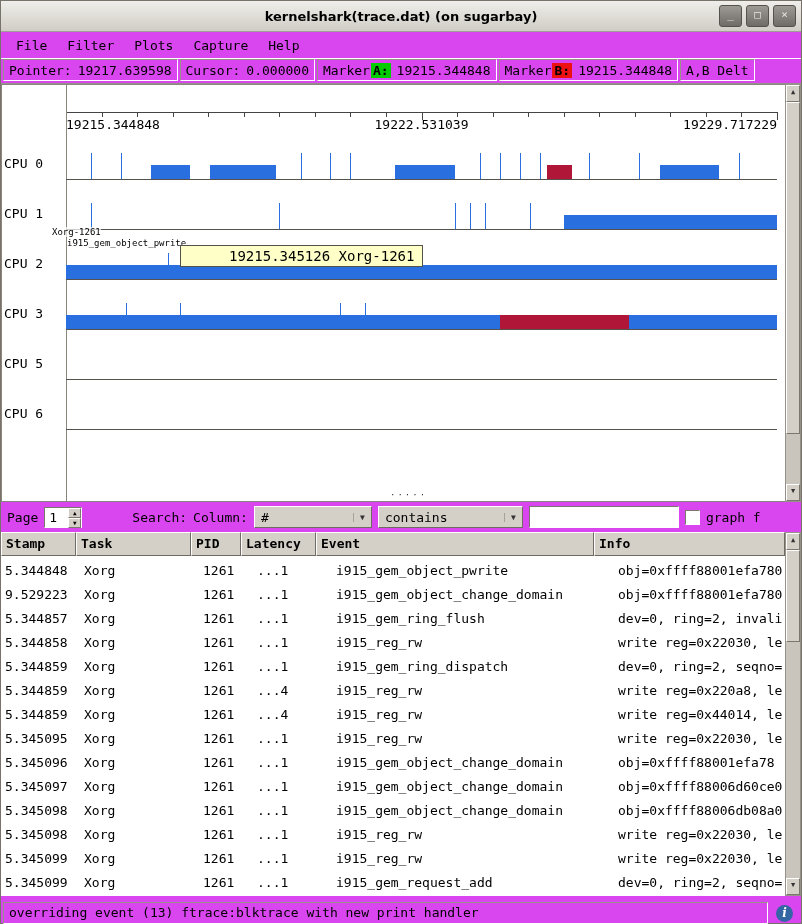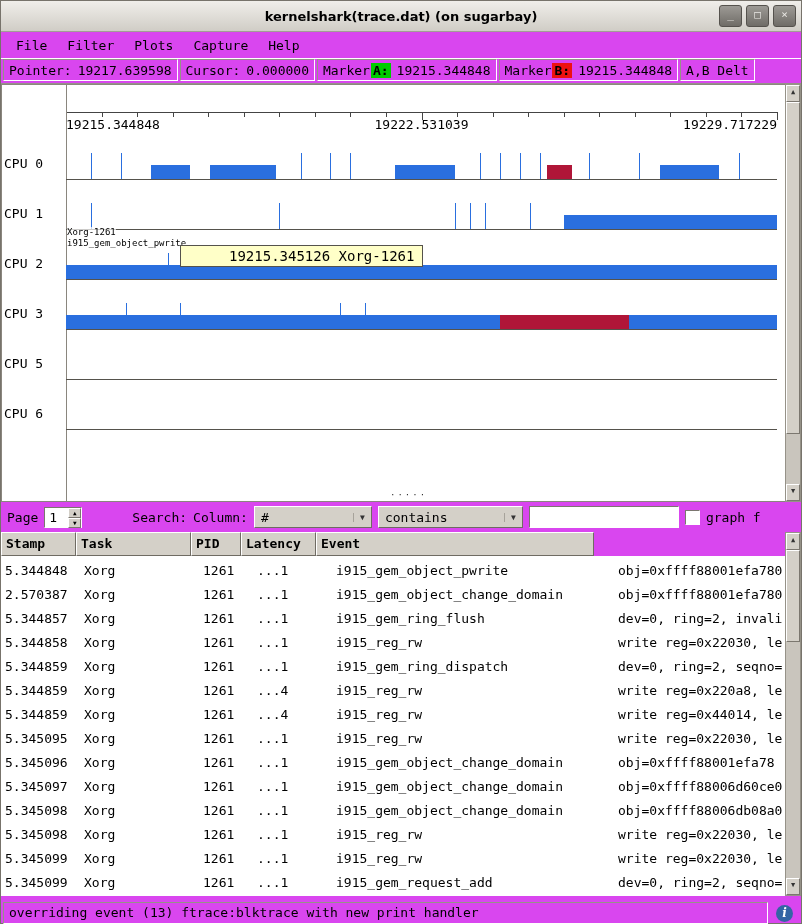--- a/index.html
+++ b/index.html
@@ -237,21 +237,21 @@
               <div class="cpu-baseline"></div>
             </div>
           </div>
           <div class="cpu-row">
             <div class="cpu-label">CPU 6</div>
             <div class="cpu-track">
               <div class="cpu-baseline"></div>
             </div>
           </div>
         </div>
-      <div class="annot" style="left:65px;top:142px">Xorg-1261</div>
+      <div class="annot" style="left:50px;top:142px">Xorg-1261</div>
       <div class="annot" style="left:65px;top:153px">i915_gem_object_pwrite</div>
       <div class="tooltip" style="background: rgb(255, 255, 200); padding-left: 48px;">19215.345126 Xorg-1261</div>
       <div class="more-dots">·····</div>
     </div>
     <div class="vscroll">
       <div class="scroll-btn">▲</div>
       <div class="scroll-thumb" style="height:330px"></div>
       <div class="scroll-trough"></div>
       <div class="scroll-btn">▼</div>
     </div>
@@ -282,32 +282,33 @@
   </div>
 
   <div class="table-area">
     <div class="table-main">
       <div class="thead">
           <div class="th c0">Stamp</div>
           <div class="th c1">Task</div>
           <div class="th c2">PID</div>
           <div class="th c3">Latency</div>
           <div class="th c4">Event</div>
+          <div class="th c5">Info</div>
         </div>
       <div class="tbody">
           <div class="trow">
             <div class="tcell c0">5.344848</div>
             <div class="tcell c1">Xorg</div>
             <div class="tcell c2">1261</div>
             <div class="tcell c3">...1</div>
             <div class="tcell c4">i915_gem_object_pwrite</div>
             <div class="tcell c5">obj=0xffff88001efa780</div>
           </div>
           <div class="trow">
-            <div class="tcell c0">2.570387</div>
+            <div class="tcell c0">9.529223</div>
             <div class="tcell c1">Xorg</div>
             <div class="tcell c2">1261</div>
             <div class="tcell c3">...1</div>
             <div class="tcell c4">i915_gem_object_change_domain</div>
             <div class="tcell c5">obj=0xffff88001efa780</div>
           </div>
           <div class="trow">
             <div class="tcell c0">5.344857</div>
             <div class="tcell c1">Xorg</div>
             <div class="tcell c2">1261</div>

